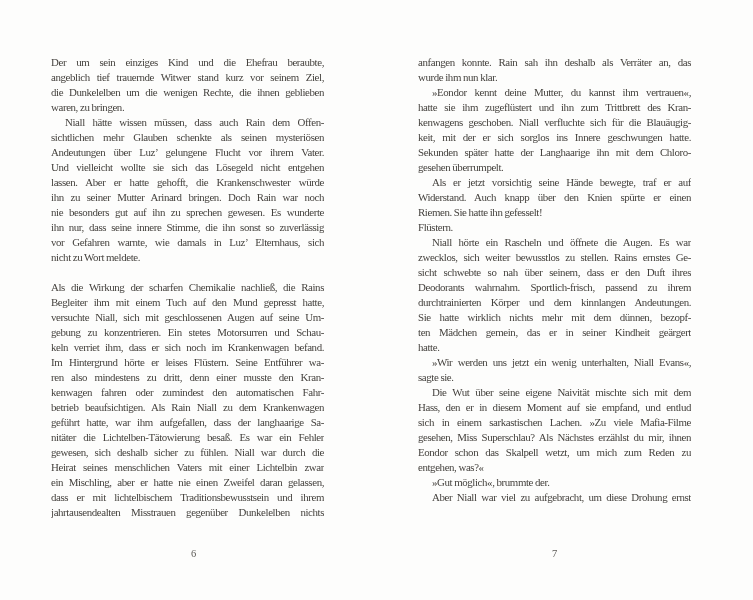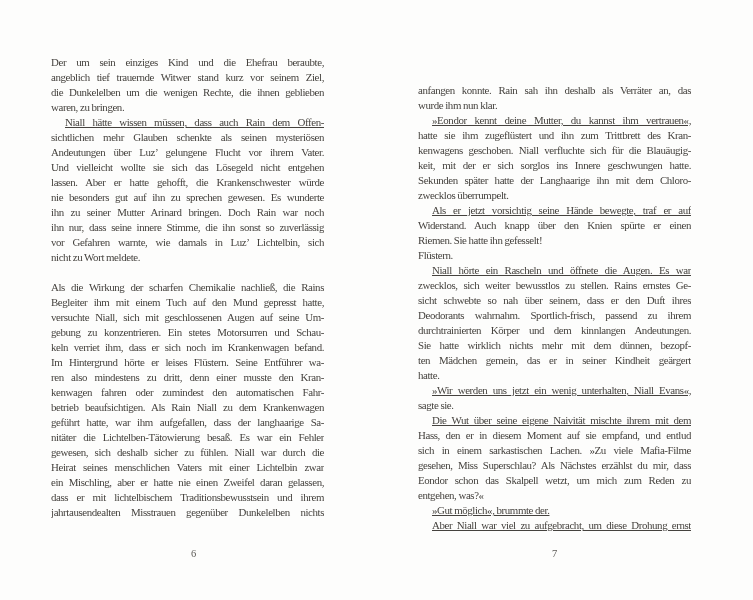--- a/index.html
+++ b/index.html
@@ -17,38 +17,37 @@
   .book-spread {
     position: absolute;
     inset: 0;
   }
   .page {
     position: absolute;
     top: 55px;
     width: 273px;
   }
   .page-left  { left: 51px; }
-  .page-right { left: 418px; margin-top: 28px; }
+  .page-right { left: 418px; }
   .line {
     height: 15px;
     line-height: 15px;
     overflow: hidden;
     font-size: 10.9px;
     letter-spacing: -0.4px;
     word-spacing: -0.3px;
     color: #45423e;
     text-align: justify;
     text-align-last: justify;
   }
   .line.last {
     text-align-last: left;
   }
   .line.indent {
     text-indent: 14px;
-    text-decoration: underline;
   }
   .scene-break {
     height: 15px;
   }
   .pagenum {
     position: absolute;
     top: 548px;
     width: 273px;
     text-align: center;
     font-size: 10.5px;
@@ -66,24 +65,24 @@
   <div class="page page-left" id="page-0">
       <div class="line">Der um sein einziges Kind und die Ehefrau beraubte,</div>
       <div class="line">angeblich tief trauernde Witwer stand kurz vor seinem Ziel,</div>
       <div class="line">die Dunkelelben um die wenigen Rechte, die ihnen geblieben</div>
       <div class="line last">waren, zu bringen.</div>
       <div class="line indent">Niall hätte wissen müssen, dass auch Rain dem Offen-</div>
       <div class="line">sichtlichen mehr Glauben schenkte als seinen mysteriösen</div>
       <div class="line">Andeutungen über Luz’ gelungene Flucht vor ihrem Vater.</div>
       <div class="line">Und vielleicht wollte sie sich das Lösegeld nicht entgehen</div>
       <div class="line">lassen. Aber er hatte gehofft, die Krankenschwester würde</div>
+      <div class="line">ihn zu seiner Mutter Arinard bringen. Doch Rain war noch</div>
       <div class="line">nie besonders gut auf ihn zu sprechen gewesen. Es wunderte</div>
-      <div class="line">ihn zu seiner Mutter Arinard bringen. Doch Rain war noch</div>
       <div class="line">ihn nur, dass seine innere Stimme, die ihn sonst so zuverlässig</div>
-      <div class="line">vor Gefahren warnte, wie damals in Luz’ Lichtelbin, sich</div>
+      <div class="line">vor Gefahren warnte, wie damals in Luz’ Elternhaus, sich</div>
       <div class="line last">nicht zu Wort meldete.</div>
       <div class="scene-break"></div>
       <div class="line">Als die Wirkung der scharfen Chemikalie nachließ, die Rains</div>
       <div class="line">Begleiter ihm mit einem Tuch auf den Mund gepresst hatte,</div>
       <div class="line">versuchte Niall, sich mit geschlossenen Augen auf seine Um-</div>
       <div class="line">gebung zu konzentrieren. Ein stetes Motorsurren und Schau-</div>
       <div class="line">keln verriet ihm, dass er sich noch im Krankenwagen befand.</div>
       <div class="line">Im Hintergrund hörte er leises Flüstern. Seine Entführer wa-</div>
       <div class="line">ren also mindestens zu dritt, denn einer musste den Kran-</div>
       <div class="line">kenwagen fahren oder zumindest den automatischen Fahr-</div>
@@ -97,39 +96,39 @@
       <div class="line">jahrtausendealten Misstrauen gegenüber Dunkelelben nichts</div>
     </div>
   <div class="page page-right" id="page-1">
       <div class="line">anfangen konnte. Rain sah ihn deshalb als Verräter an, das</div>
       <div class="line last">wurde ihm nun klar.</div>
       <div class="line indent">»Eondor kennt deine Mutter, du kannst ihm vertrauen«,</div>
       <div class="line">hatte sie ihm zugeflüstert und ihn zum Trittbrett des Kran-</div>
       <div class="line">kenwagens geschoben. Niall verfluchte sich für die Blauäugig-</div>
       <div class="line">keit, mit der er sich sorglos ins Innere geschwungen hatte.</div>
       <div class="line">Sekunden später hatte der Langhaarige ihn mit dem Chloro-</div>
-      <div class="line last">zwecklos überrumpelt.</div>
+      <div class="line last">gesehen überrumpelt.</div>
       <div class="line indent">Als er jetzt vorsichtig seine Hände bewegte, traf er auf</div>
       <div class="line">Widerstand. Auch knapp über den Knien spürte er einen</div>
       <div class="line last">Riemen. Sie hatte ihn gefesselt!</div>
       <div class="line last">Flüstern.</div>
       <div class="line indent">Niall hörte ein Rascheln und öffnete die Augen. Es war</div>
       <div class="line">zwecklos, sich weiter bewusstlos zu stellen. Rains ernstes Ge-</div>
       <div class="line">sicht schwebte so nah über seinem, dass er den Duft ihres</div>
       <div class="line">Deodorants wahrnahm. Sportlich-frisch, passend zu ihrem</div>
       <div class="line">durchtrainierten Körper und dem kinnlangen Andeutungen.</div>
       <div class="line">Sie hatte wirklich nichts mehr mit dem dünnen, bezopf-</div>
       <div class="line">ten Mädchen gemein, das er in seiner Kindheit geärgert</div>
       <div class="line last">hatte.</div>
       <div class="line indent">»Wir werden uns jetzt ein wenig unterhalten, Niall Evans«,</div>
       <div class="line last">sagte sie.</div>
-      <div class="line indent">Die Wut über seine eigene Naivität mischte ihrem mit dem</div>
+      <div class="line indent">Die Wut über seine eigene Naivität mischte sich mit dem</div>
       <div class="line">Hass, den er in diesem Moment auf sie empfand, und entlud</div>
       <div class="line">sich in einem sarkastischen Lachen. »Zu viele Mafia-Filme</div>
-      <div class="line">gesehen, Miss Superschlau? Als Nächstes erzählst du mir, dass</div>
+      <div class="line">gesehen, Miss Superschlau? Als Nächstes erzählst du mir, ihnen</div>
       <div class="line">Eondor schon das Skalpell wetzt, um mich zum Reden zu</div>
       <div class="line last">entgehen, was?«</div>
       <div class="line indent last">»Gut möglich«, brummte der.</div>
       <div class="line indent">Aber Niall war viel zu aufgebracht, um diese Drohung ernst</div>
     </div>
   <div class="pagenum pagenum-left">6</div>
   <div class="pagenum pagenum-right">7</div>
 </div>
 
 </body></html>

